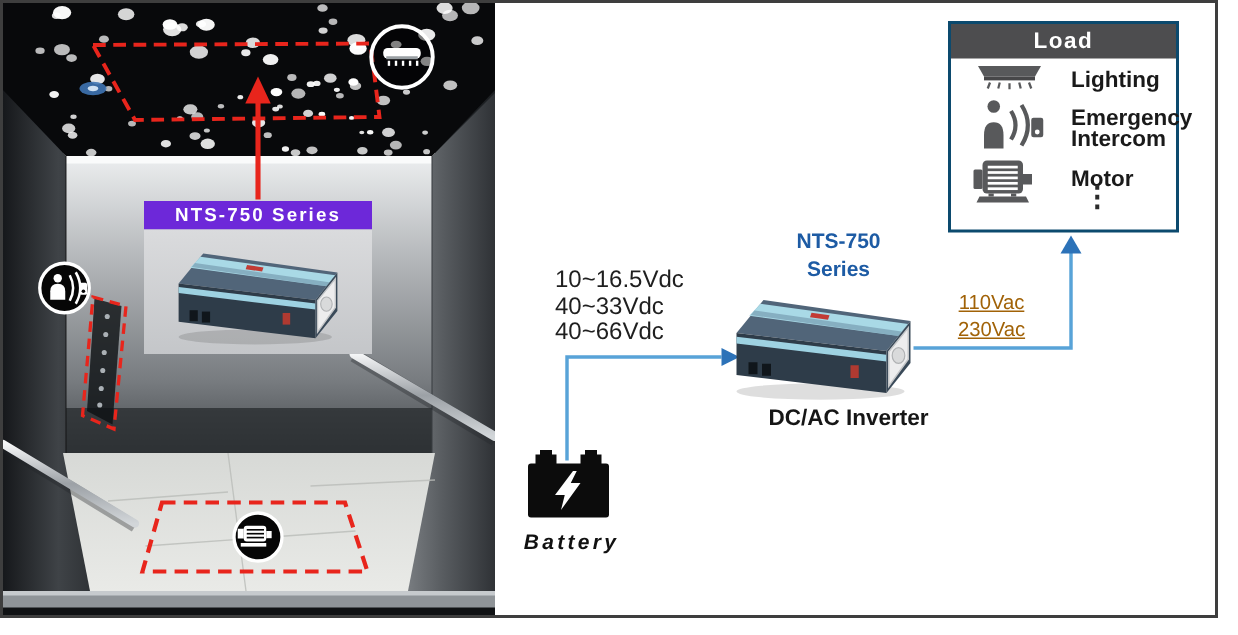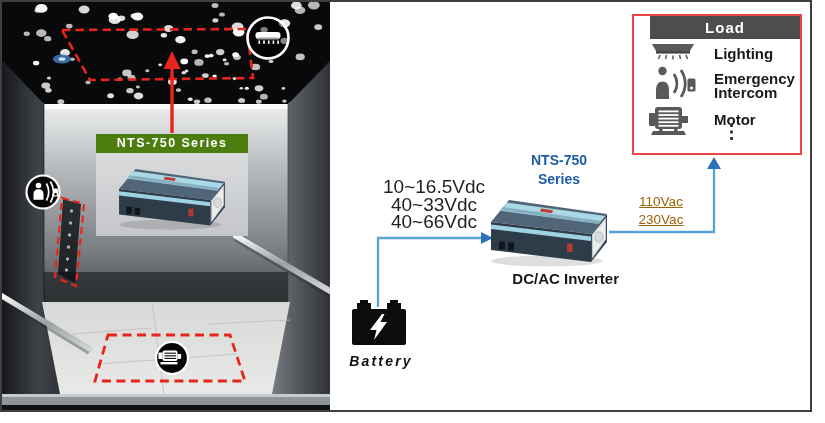--- a/index.html
+++ b/index.html
@@ -2,40 +2,40 @@
 <html><head>
 <meta charset="utf-8">
 <style>
   html,body{margin:0;padding:0;background:#fff;}
   body{width:825px;height:423px;position:relative;overflow:hidden;
        font-family:"Liberation Sans",sans-serif;}
   .frame{position:absolute;left:0;top:0;width:808px;height:408px;
          border:2px solid #3e3e3e;background:#fff;}
   .photo{position:absolute;left:0;top:0;}
   .banner{position:absolute;left:94px;top:132px;width:152px;height:19px;
-          background:#4d7c0f;color:#fff;font-weight:bold;font-size:12.5px;
+          background:#6d28d9;color:#fff;font-weight:bold;font-size:12.5px;
           letter-spacing:1.4px;text-align:center;line-height:19px;}
   .ppanel{position:absolute;left:94px;top:151px;width:152px;height:83px;
           background:linear-gradient(#dadbdd,#c4c6c9);}
   .ppanel>span{display:block;margin:5px auto 0;width:128px;}
   .connectors{position:absolute;left:0;top:0;pointer-events:none;}
   .nts{position:absolute;left:495px;top:149px;width:124px;text-align:center;
        color:#1d5ba4;font-weight:bold;font-size:14px;line-height:19px;}
   .invbig{position:absolute;left:477px;top:186px;width:140px;height:80px;}
   .cap{position:absolute;left:475px;top:268px;width:142px;text-align:right;
        font-weight:bold;font-size:15px;color:#161616;}
-  .involt{position:absolute;left:368px;top:176px;width:128px;text-align:center;
-          font-size:19px;line-height:17.5px;color:#1f1f1f;}
+  .involt{position:absolute;left:368px;top:176px;width:128px;text-align:left;
+          font-size:16px;line-height:17.5px;color:#1f1f1f;}
   .outvolt{position:absolute;left:623px;top:191px;width:72px;text-align:center;
            font-size:13.5px;line-height:18px;color:#a16207;text-decoration:underline;}
   .batt{position:absolute;left:350px;top:297px;}
   .battlbl{position:absolute;left:338px;top:351px;width:82px;text-align:center;
            font-weight:bold;font-size:14px;letter-spacing:2.2px;color:#111;font-style:italic;}
   .loadbox{position:absolute;left:630px;top:12px;width:150px;height:137px;
-           border:2px solid #ef4444;background:#fff;padding-left:16px;}
+           border:2px solid #0c4a6e;background:#fff;}
   .loadhdr{height:23px;background:#4d4d4f;color:#fff;font-weight:bold;
            font-size:15px;letter-spacing:1px;text-align:center;line-height:23px;}
   .ll{position:absolute;left:80px;width:68px;font-weight:bold;font-size:15px;
       line-height:13.5px;color:#1a1a1a;}
   .ll1{top:31px}.ll2{top:56px}.ll3{top:97px}
   .li{position:absolute;}
   .li-light{left:14px;top:27px;}
   .li-int{left:20px;top:50px;}
   .li-motor{left:14px;top:88px;}
   .ldots{position:absolute;left:88px;top:106px;font-size:19px;font-weight:bold;

